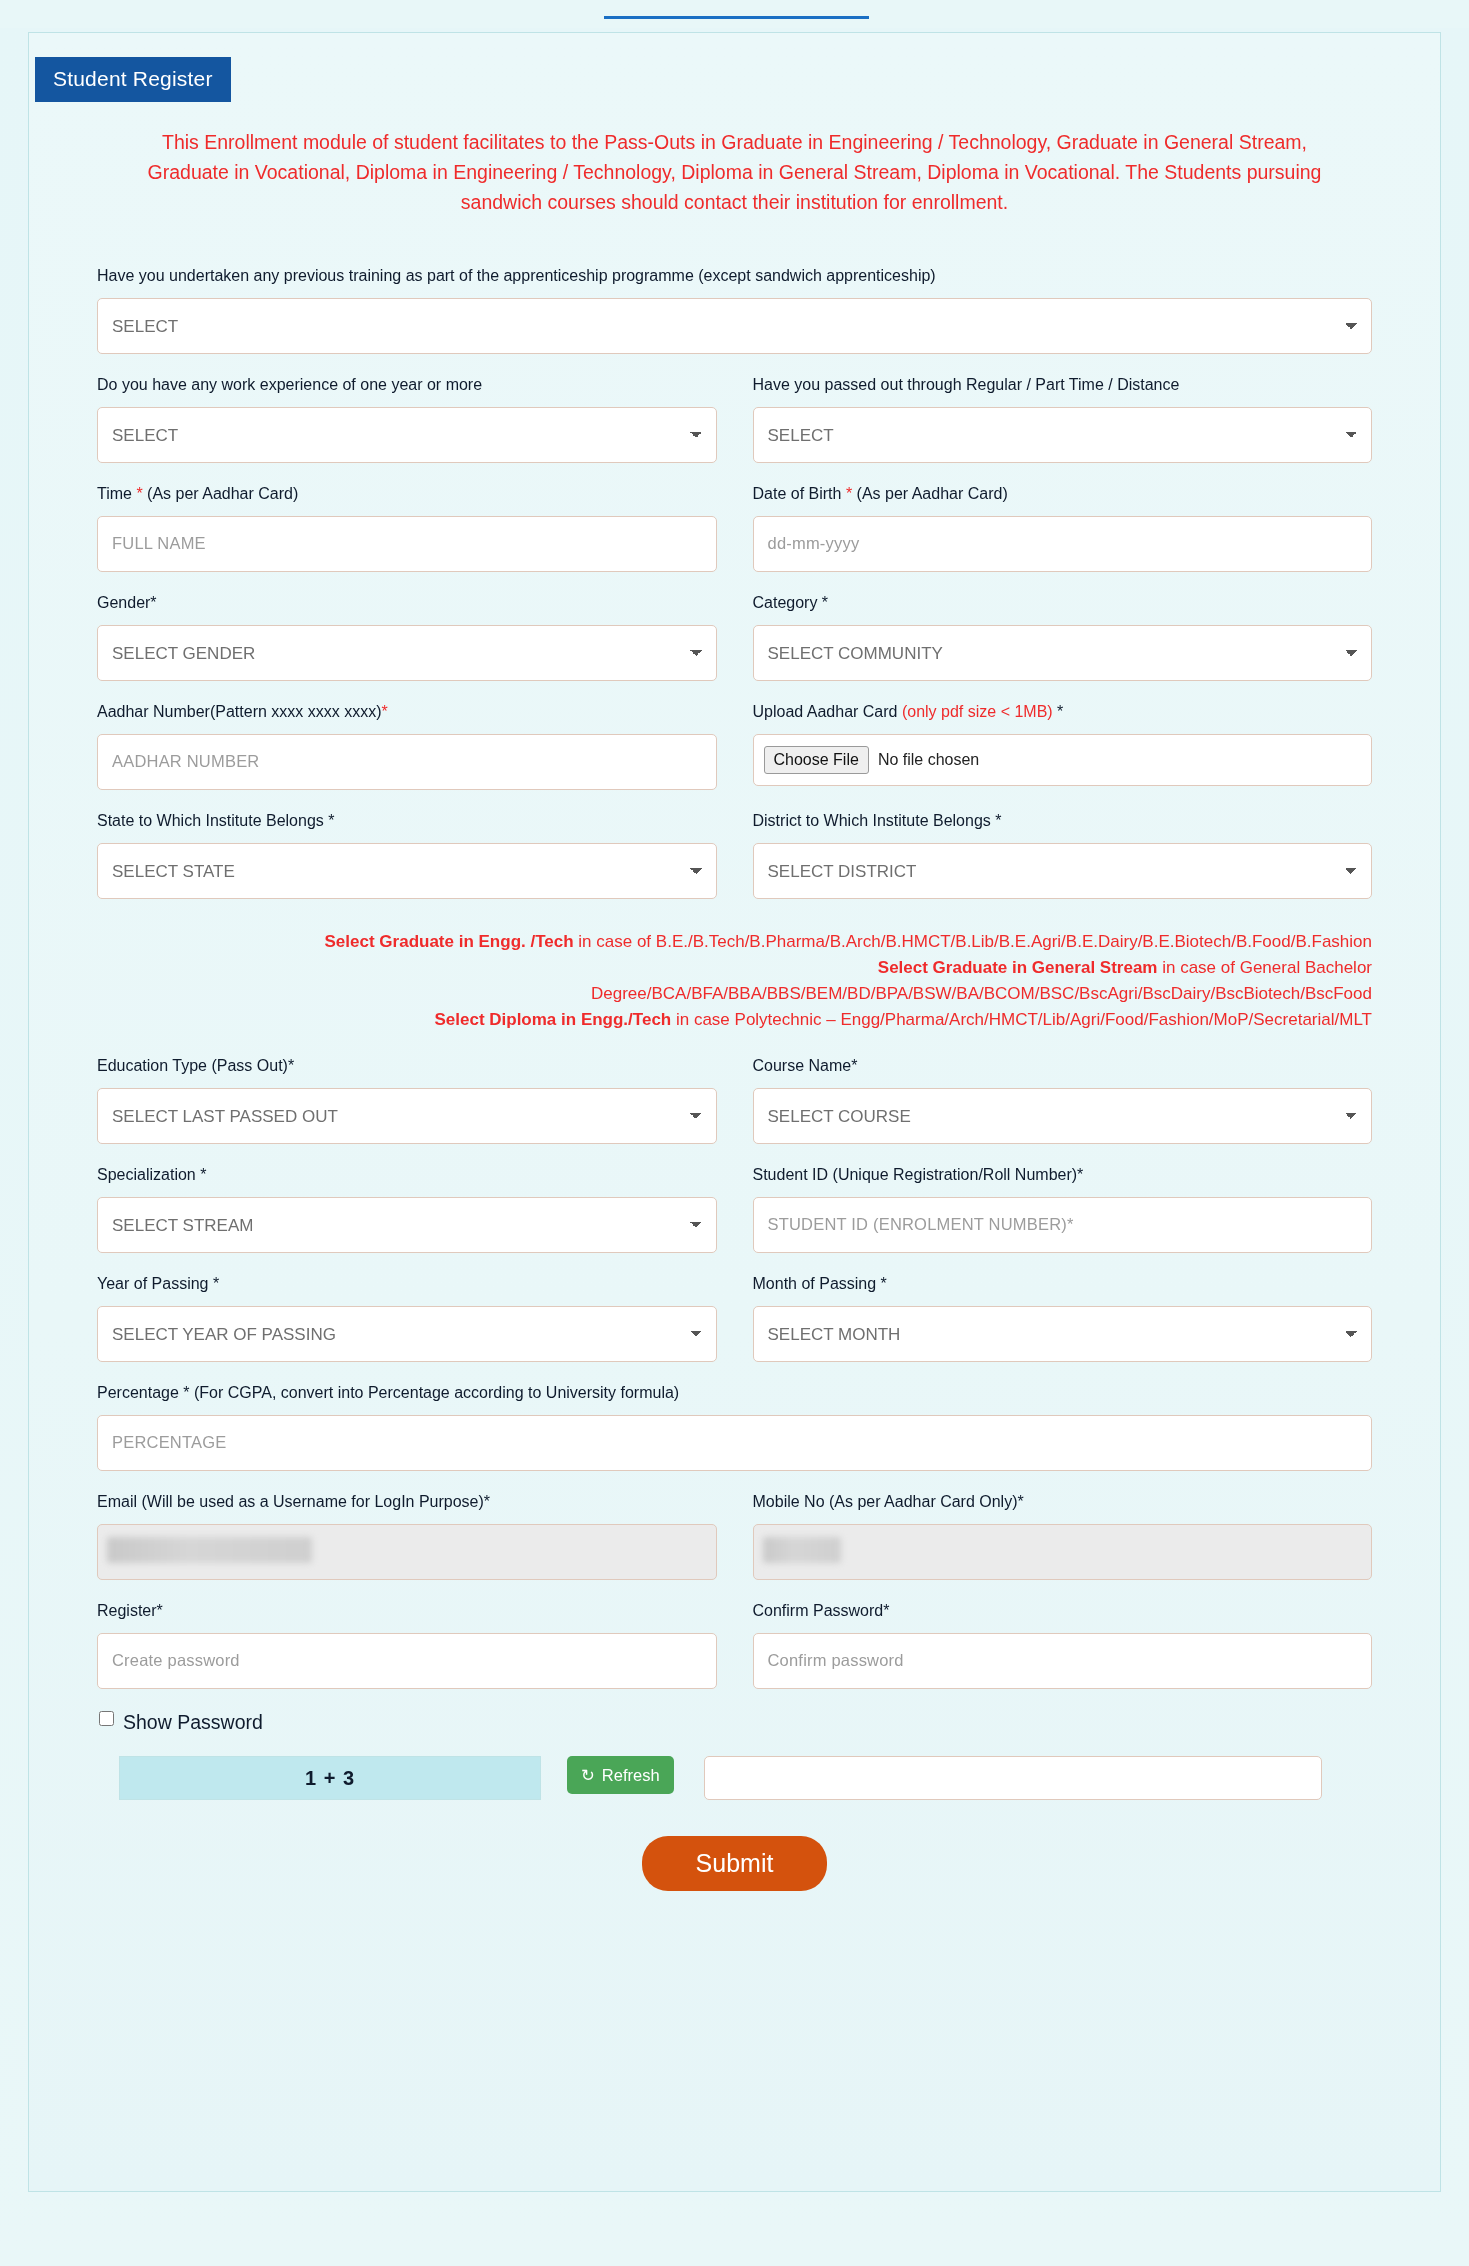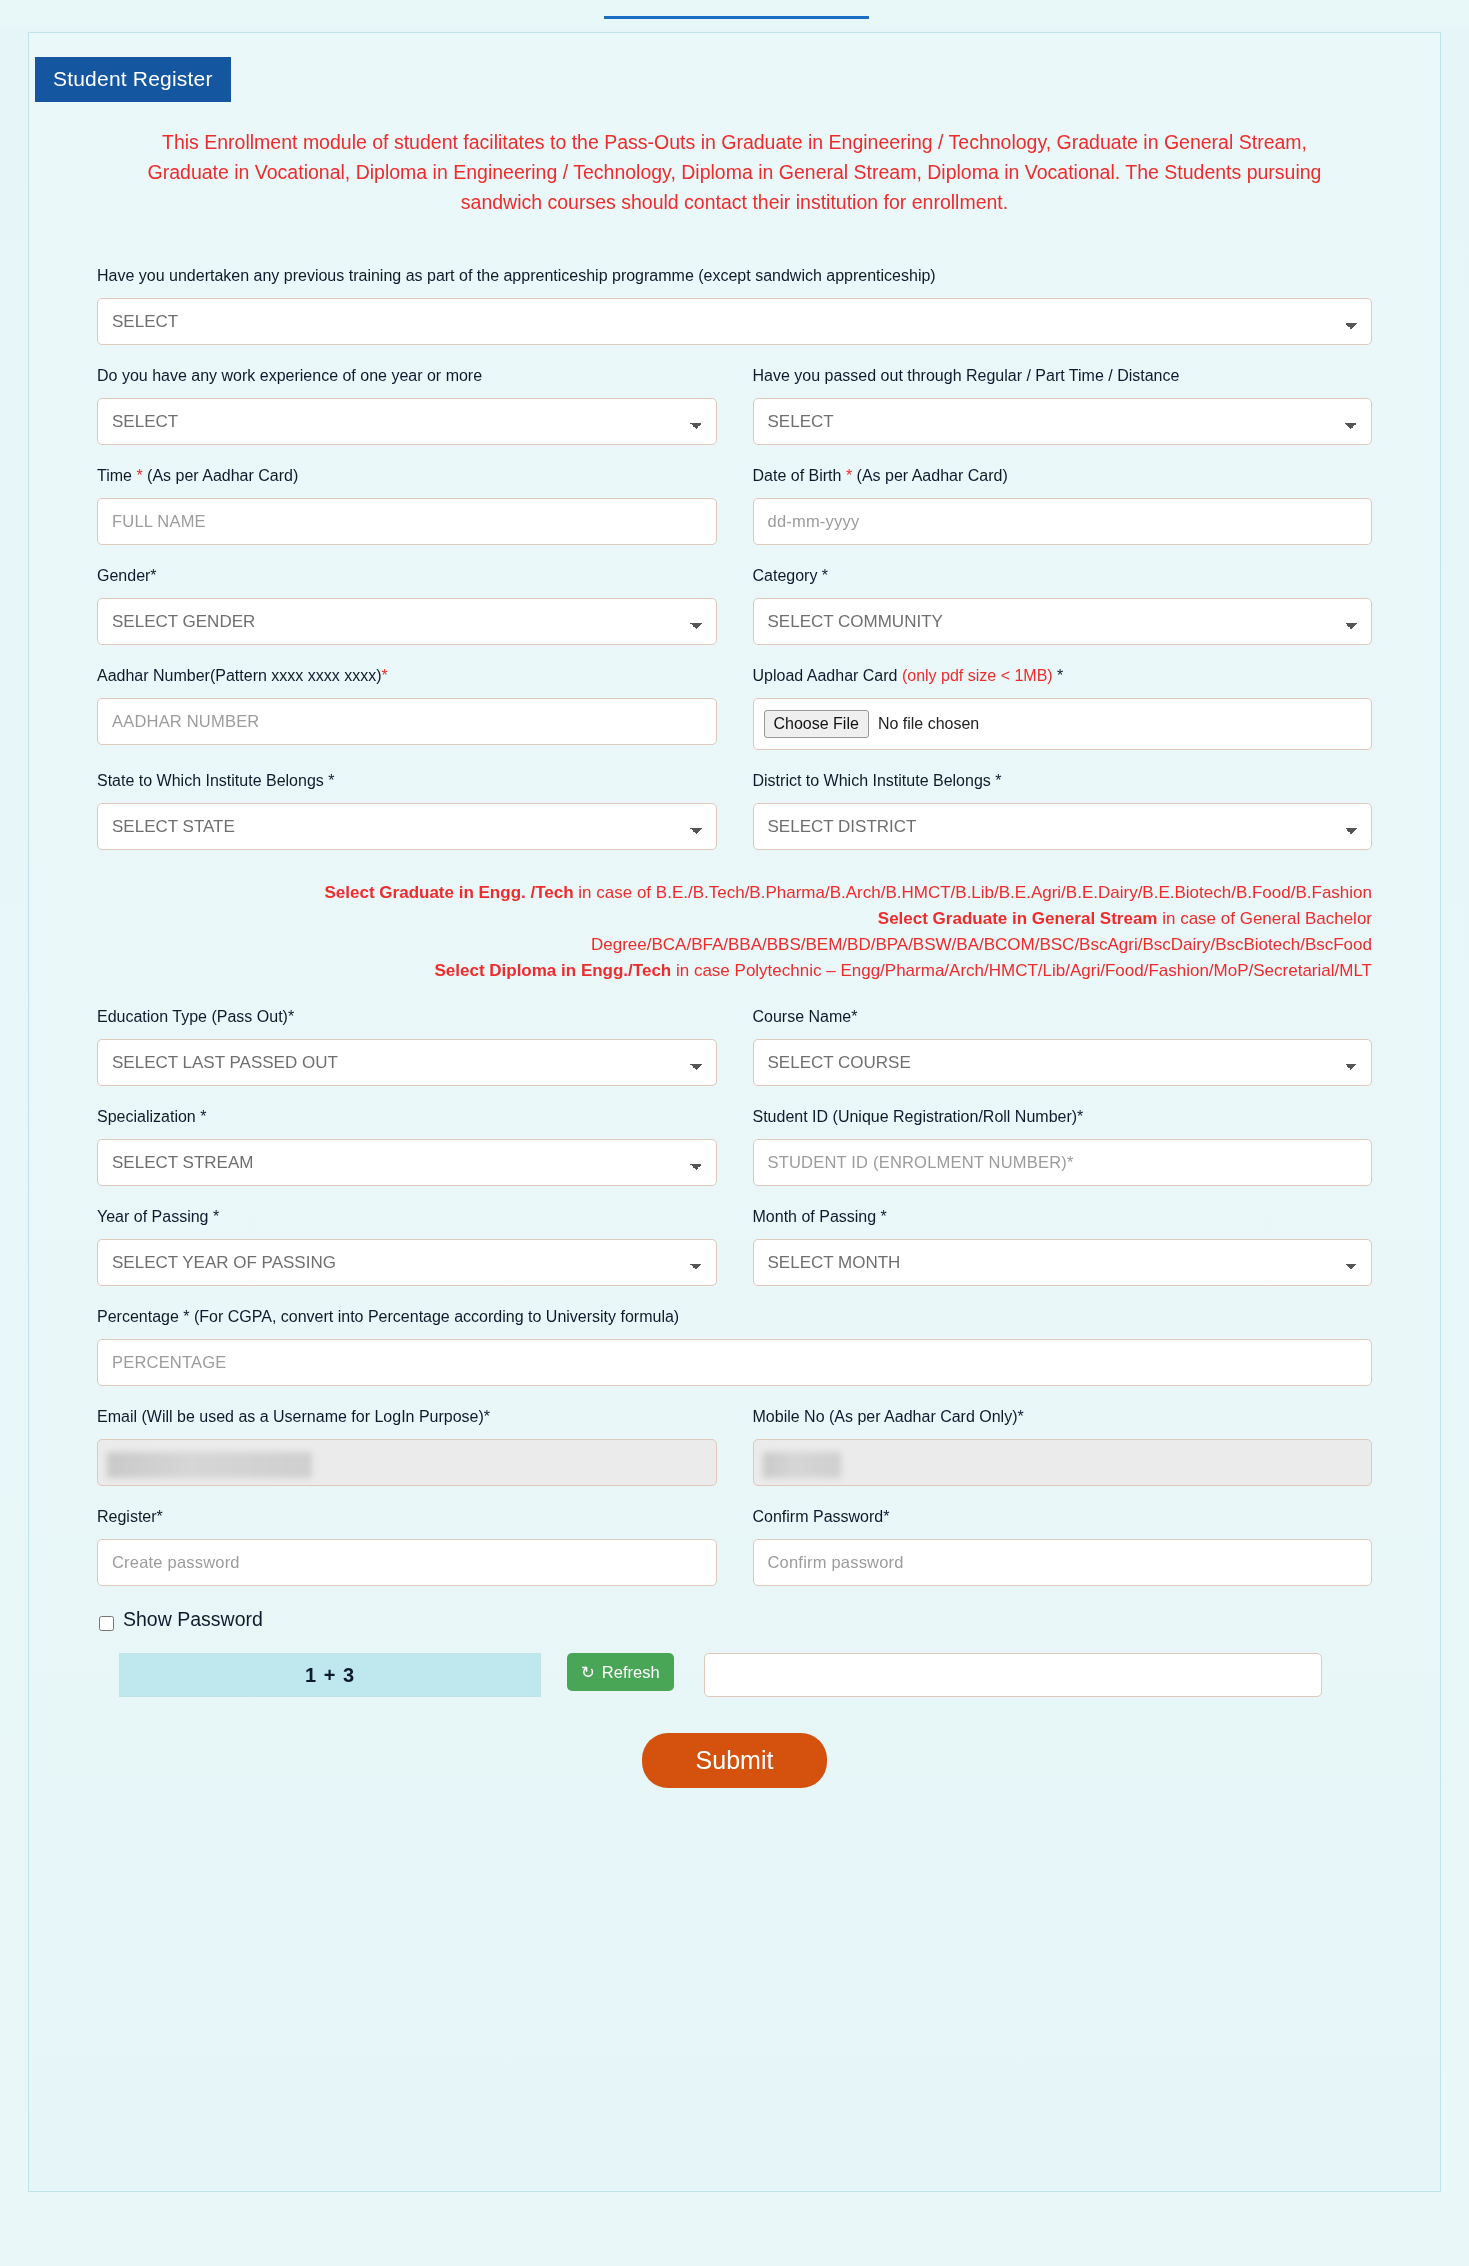--- a/index.html
+++ b/index.html
@@ -71,21 +71,21 @@
     color: #0f1b2d;
     line-height: 28px;
     margin: 17px 0 8px 0;
     font-weight: 400;
   }
   label.fld .req { color: #ef2b2b; }
   label.fld .red { color: #ef2b2b; }
   label.fld a.link { color: #1f7fc4; text-decoration: none; }
   .ctl {
     width: 100%;
-    height: 47px;
+    height: 56px;
     border: 1px solid #e0c9bc;
     border-radius: 5px;
     background: #fff;
     font-size: 17px;
     color: #8d8d8d;
     padding: 0 14px;
     font-family: "Liberation Sans", sans-serif;
     outline: none;
   }
   select.ctl {
@@ -140,21 +140,21 @@
     left: 10px;
     top: 13px;
     height: 26px;
     border-radius: 3px;
     background: linear-gradient(90deg,#c9c9c9,#d6d6d6 40%,#cfcfcf);
     filter: blur(3px);
   }
   .masked-wrap { position: relative; }
   .showpw {
     display: flex;
-    align-items: flex-end;
+    align-items: flex-start;
     gap: 9px;
     margin: 22px 0 0 2px;
     font-size: 19.5px;
     color: #0f1b2d;
   }
   .showpw input { width: 15px; height: 15px; margin:0; }
   .captcha-row {
     display: flex;
     gap: 0;
     margin-top: 22px;

